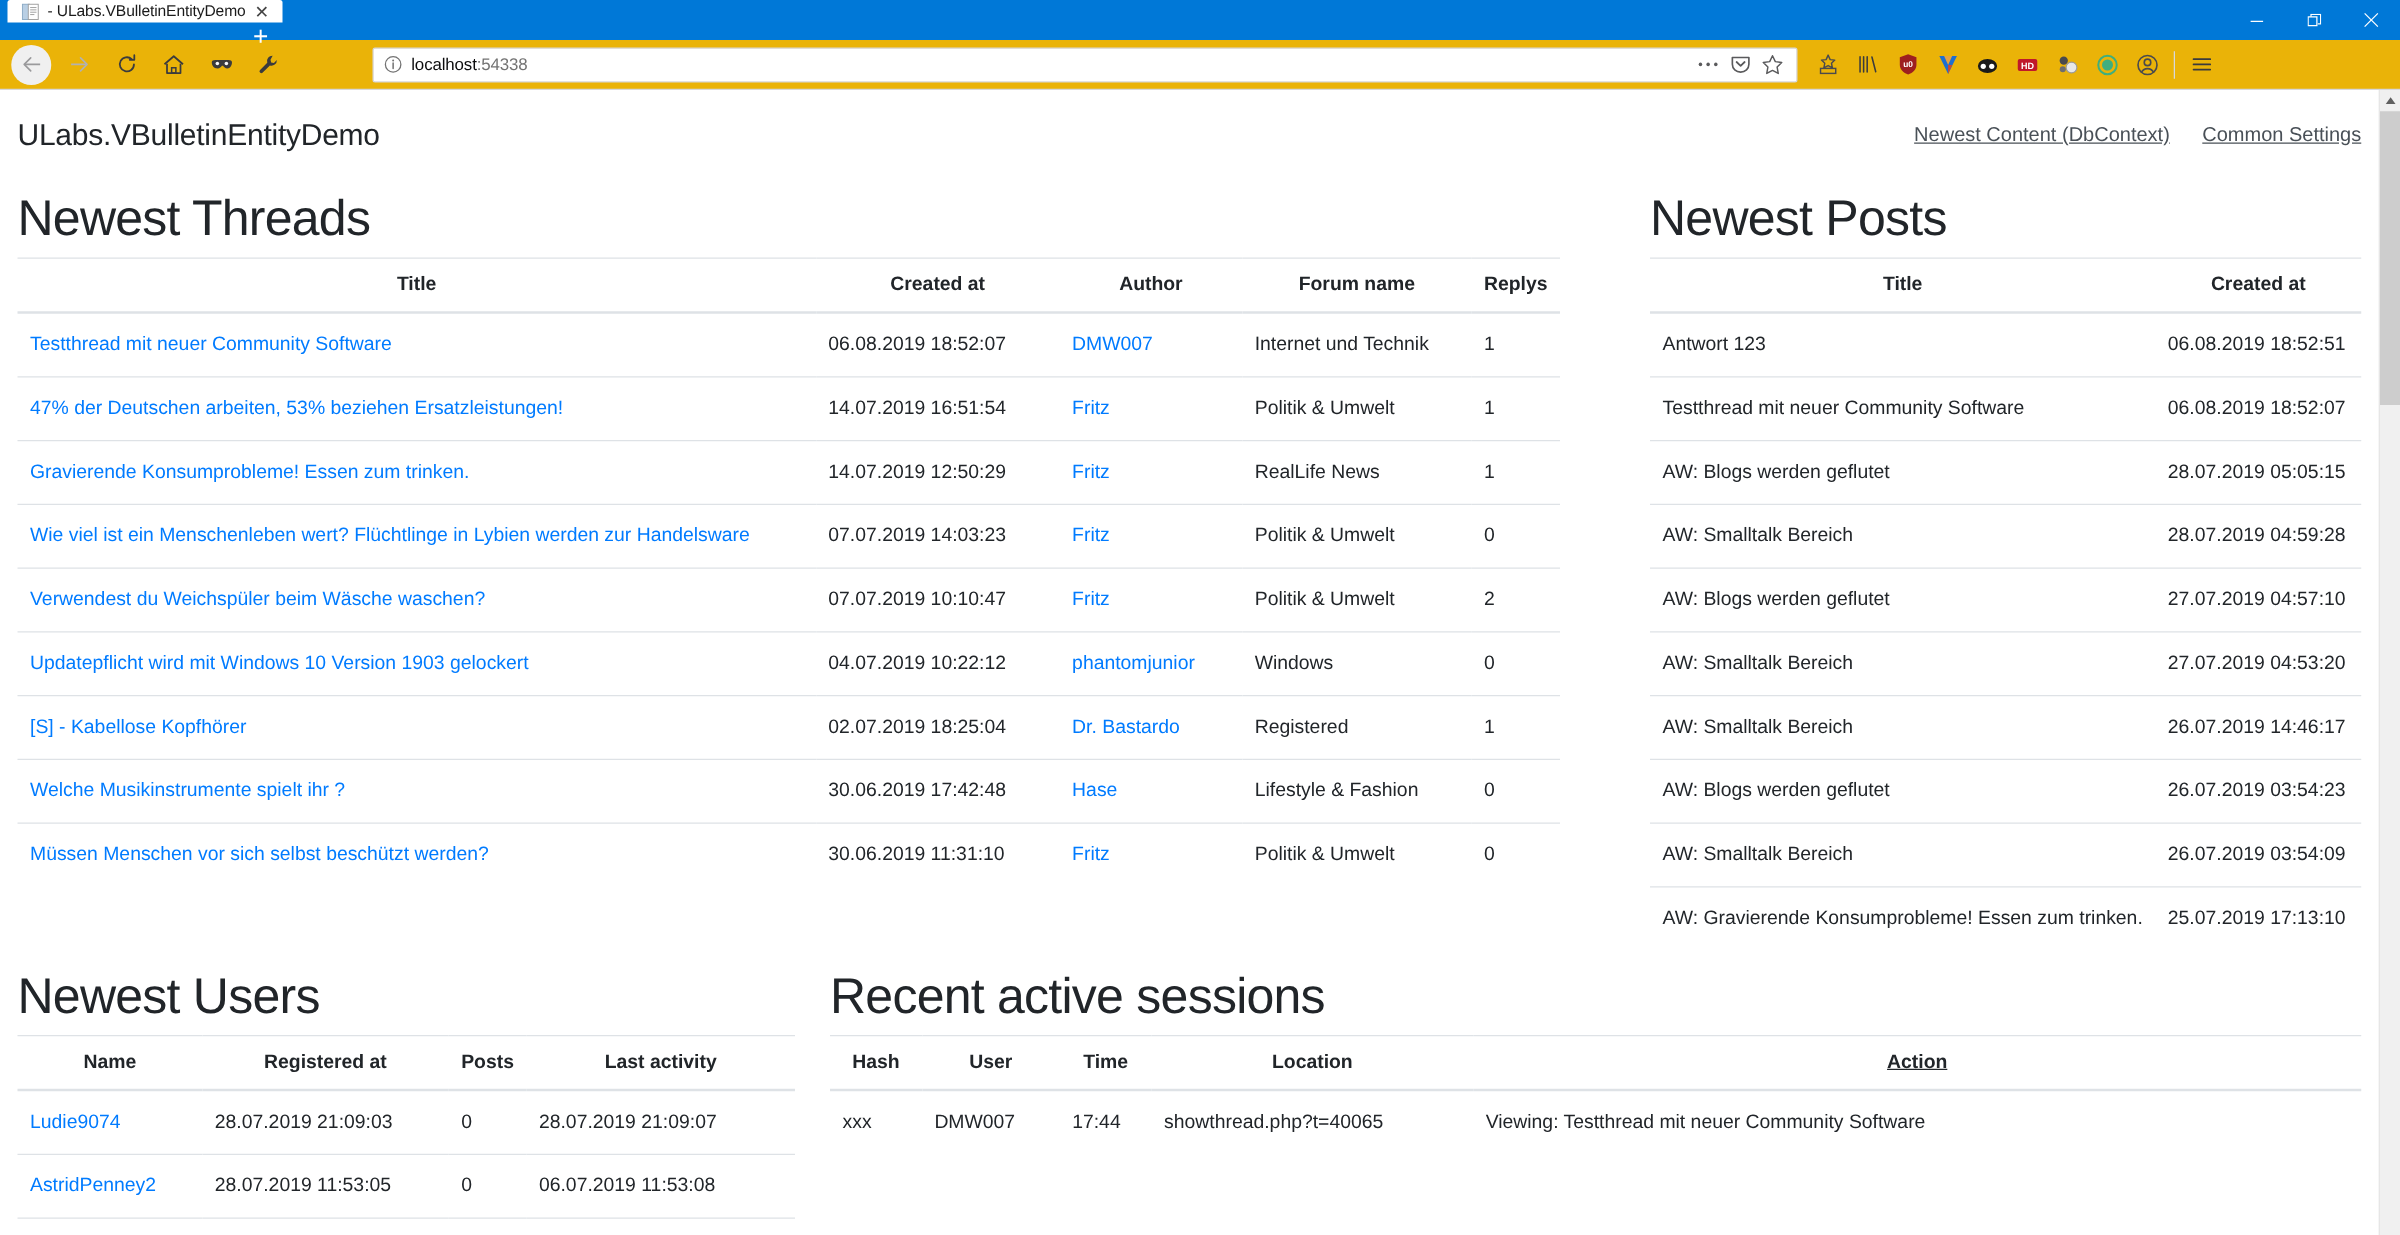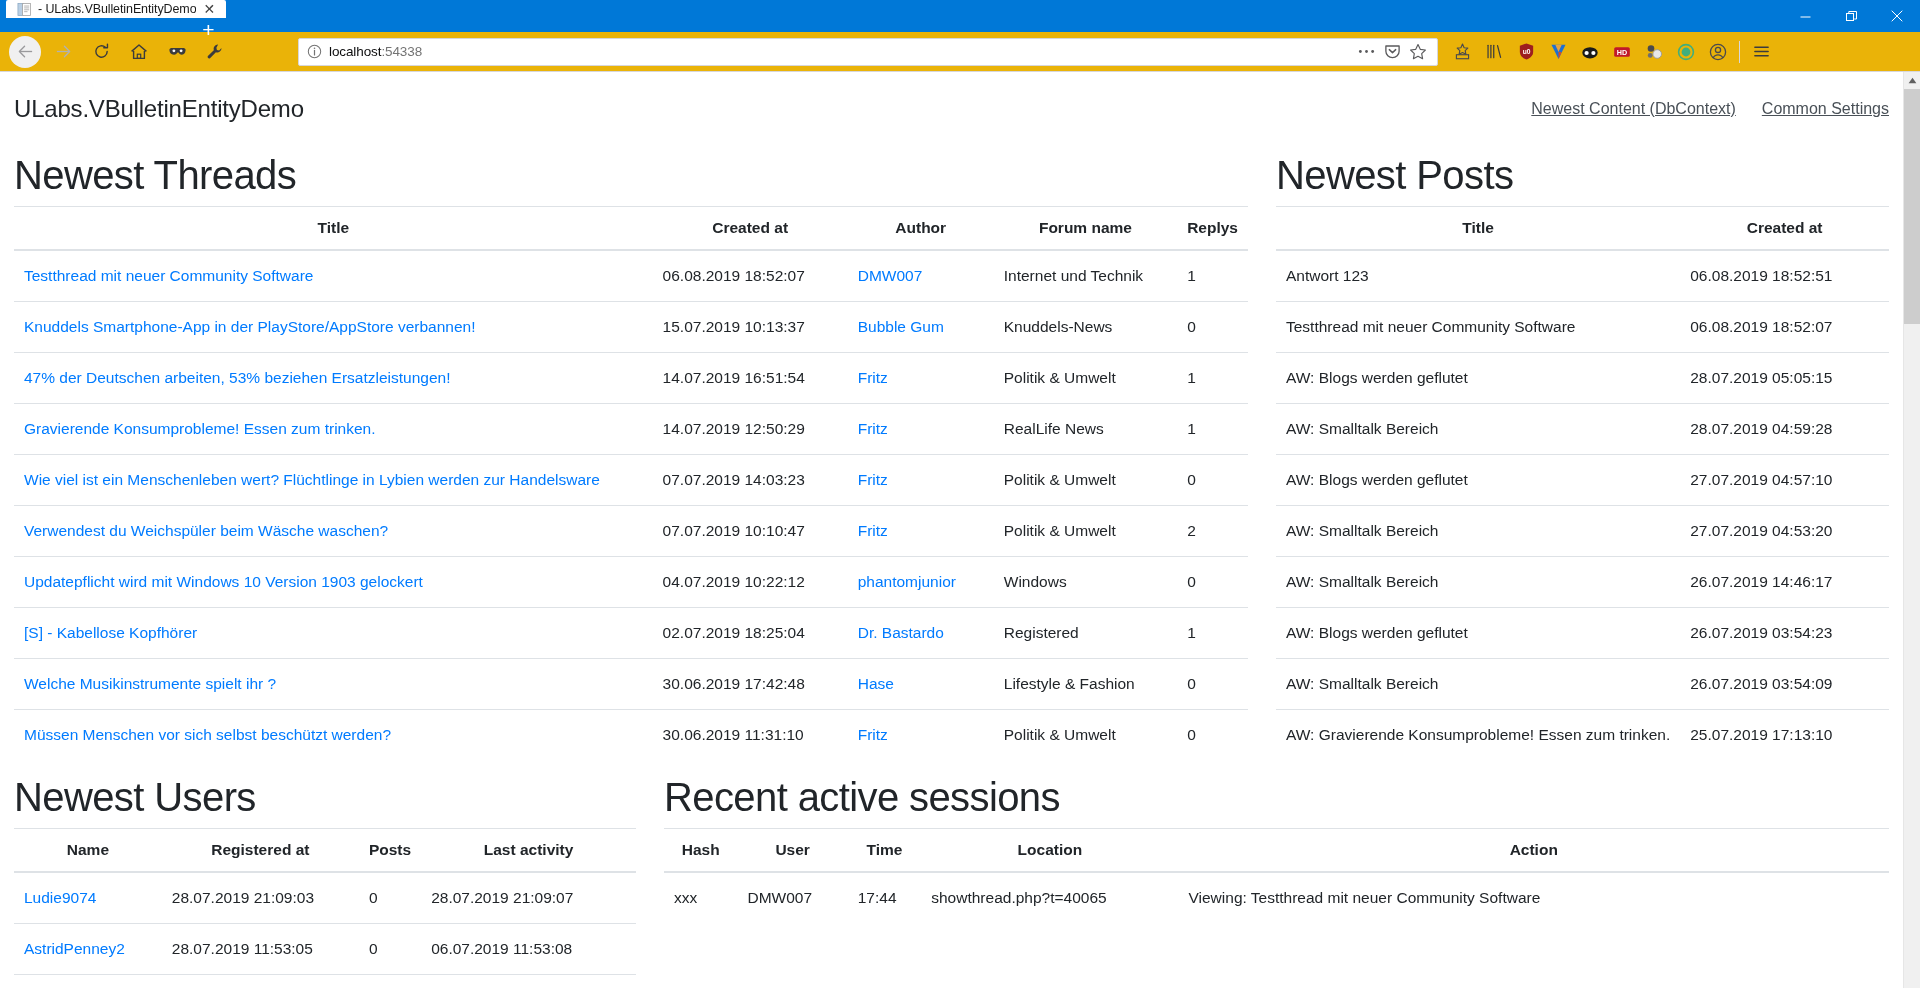--- a/index.html
+++ b/index.html
@@ -97,21 +97,21 @@
   .sb-thumb { background: #cdcdcd; height: 235px; margin: 0; }
 
   .site-header {
     display: flex; align-items: center; height: 58px;
     padding: 0 14px 0 14px; margin-top: 8px;
   }
   .brand { font-size: 24px; color: #212529; font-weight: 400; letter-spacing: -0.2px; }
   .nav-links { margin-left: auto; display: flex; align-items: center; gap: 26px; }
   .nav-link { font-size: 16px; color: #495057; white-space: nowrap; }
 
-  .row-main { display: flex; align-items: flex-start; padding: 0 14px; }
+  .row-main { display: flex; align-items: flex-start; padding: 0 14px; gap: 44px; }
   .col-threads { width: 1262px; flex: 0 0 1262px; padding-right: 28px; }
   .col-posts { flex: 1 1 auto; }
 
   .row-bottom { display: flex; align-items: flex-start; padding: 0 14px; }
   .col-users { width: 650px; flex: 0 0 650px; padding-right: 28px; }
   .col-sessions { flex: 1 1 auto; }
 
   h2.section {
     font-size: 40px; font-weight: 300; color: #212529; margin: 14px 0 8px 0;
     letter-spacing: -0.6px; line-height: 1.15;
@@ -141,21 +141,21 @@
 
   .th-u-name { width: 24%; }
   .th-u-reg { width: 32%; }
   .th-u-posts { width: 9%; }
   .th-u-last { width: 35%; }
 
   .th-s-hash { width: 6%; }
   .th-s-user { width: 9%; }
   .th-s-time { width: 6%; }
   .th-s-loc { width: 21%; }
-  .th-s-action { width: 58%; }
+  .th-s-action { width: 58%; text-decoration: underline; }
 
   svg { display: block; }
 </style>
 </head>
 <body>
 
 <div class="browser">
 
   <div class="titlebar">
     <div class="tabstrip">
@@ -371,27 +371,20 @@
             </thead>
             <tbody>
               <tr>
                 <td><a href="#">Testthread mit neuer Community Software</a></td>
                 <td>06.08.2019 18:52:07</td>
                 <td><a href="#">DMW007</a></td>
                 <td>Internet und Technik</td>
                 <td>1</td>
               </tr>
               <tr>
-                <td><a href="#">Knuddels Smartphone-App in der PlayStore/AppStore verbannen!</a></td>
-                <td>15.07.2019 10:13:37</td>
-                <td><a href="#">Bubble Gum</a></td>
-                <td>Knuddels-News</td>
-                <td>0</td>
-              </tr>
-              <tr>
                 <td><a href="#">47% der Deutschen arbeiten, 53% beziehen Ersatzleistungen!</a></td>
                 <td>14.07.2019 16:51:54</td>
                 <td><a href="#">Fritz</a></td>
                 <td>Politik &amp; Umwelt</td>
                 <td>1</td>
               </tr>
               <tr>
                 <td><a href="#">Gravierende Konsumprobleme! Essen zum trinken.</a></td>
                 <td>14.07.2019 12:50:29</td>
                 <td><a href="#">Fritz</a></td>

